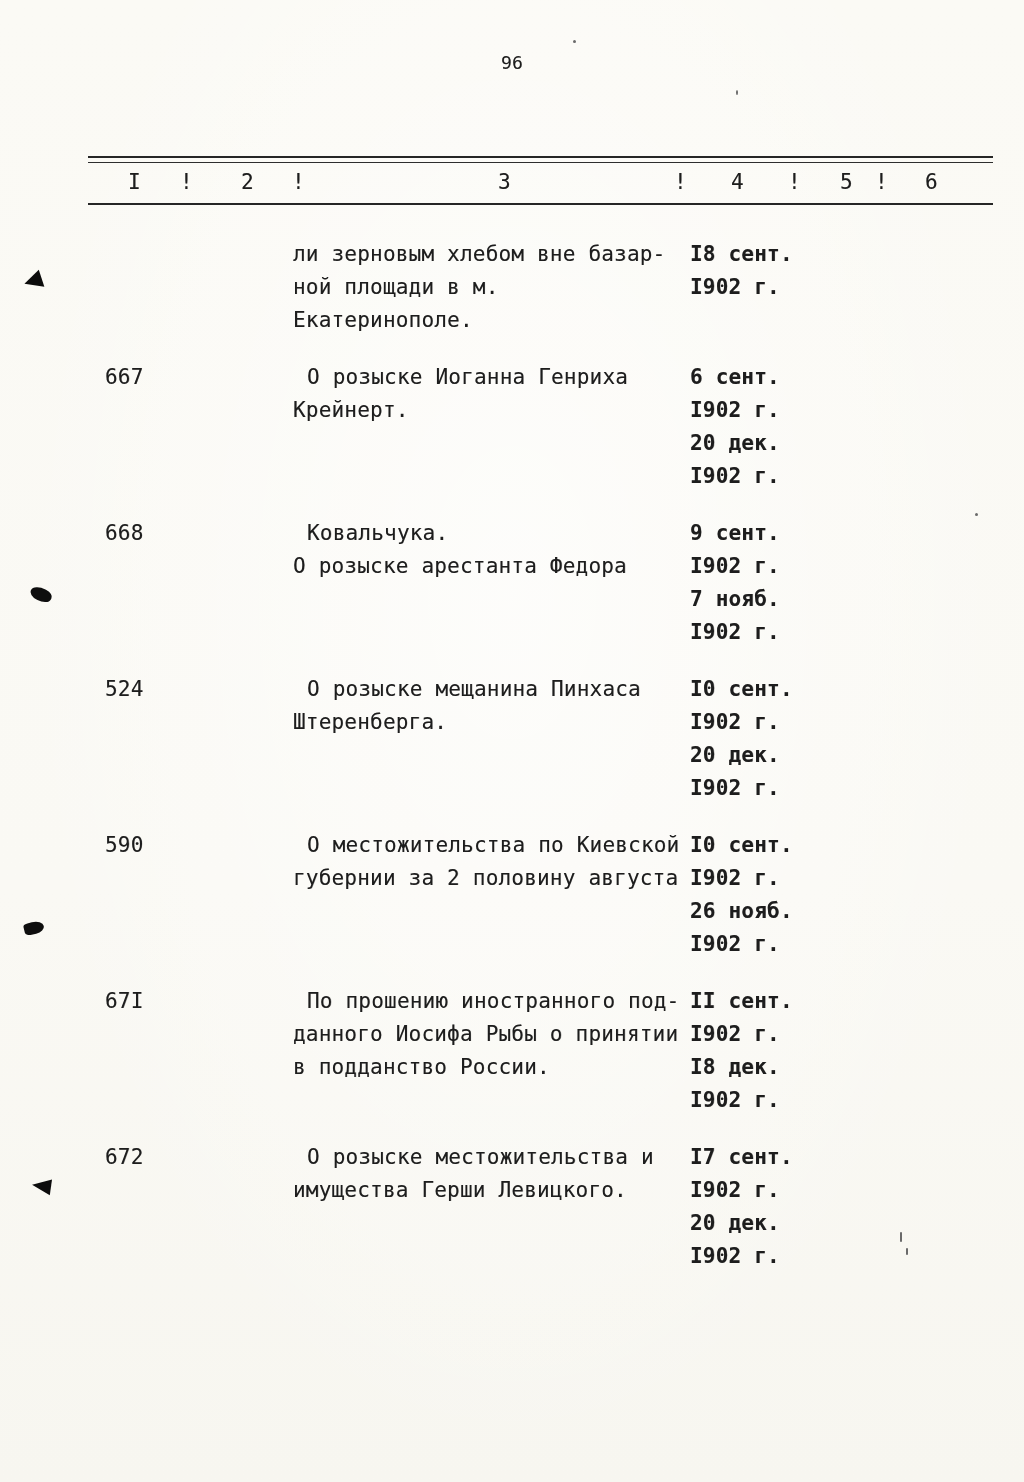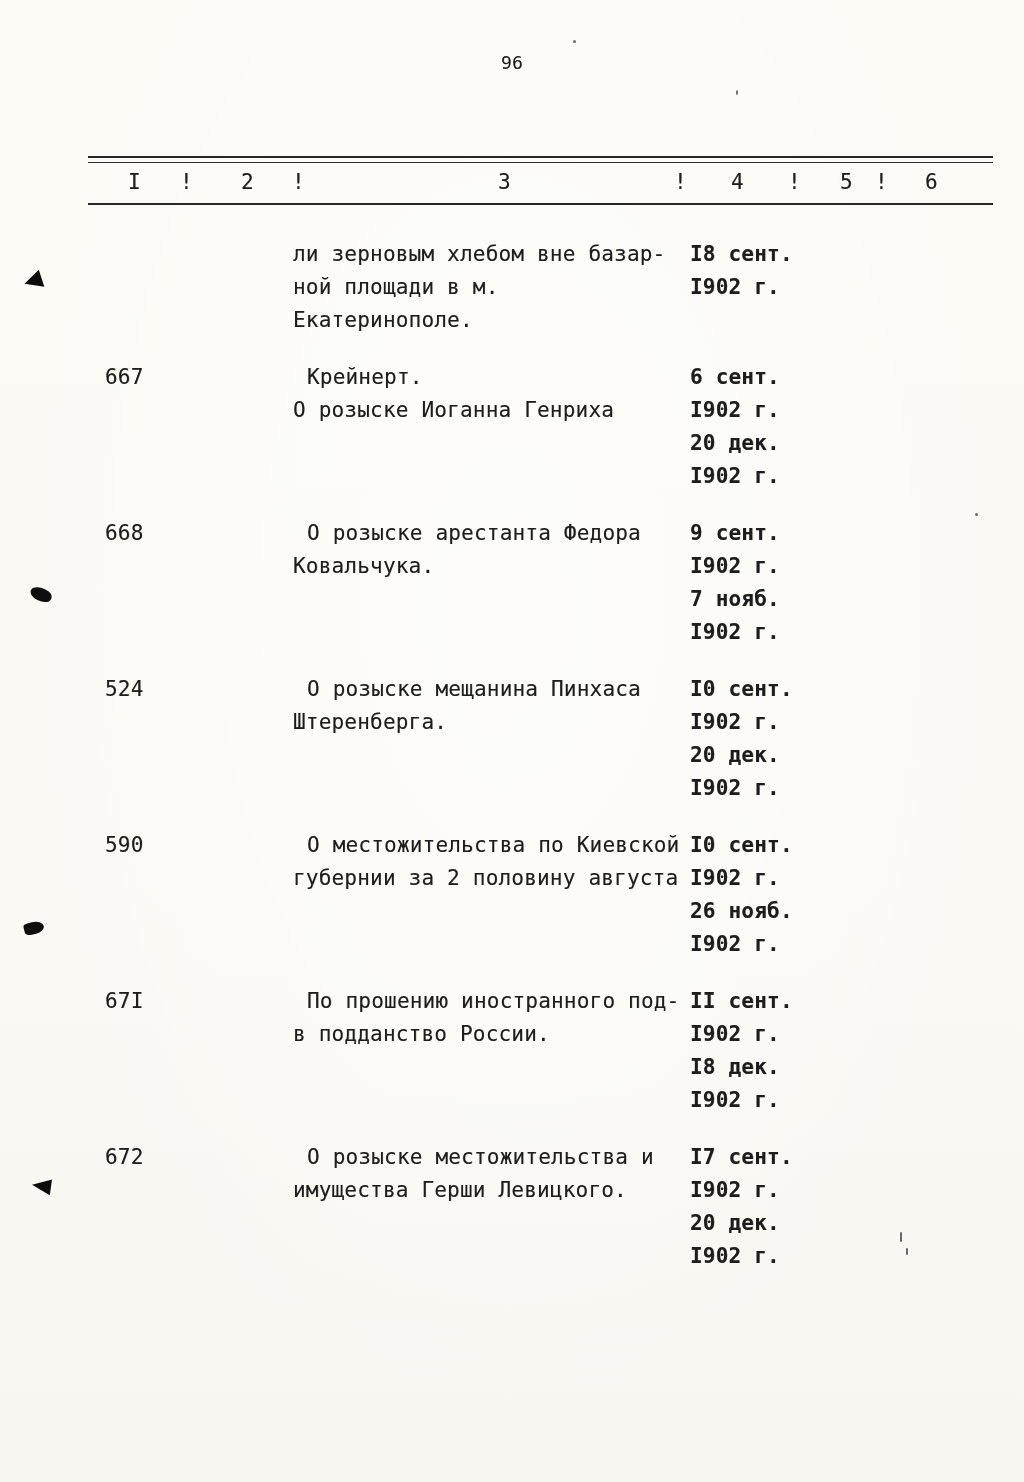--- a/index.html
+++ b/index.html
@@ -141,36 +141,36 @@
       </div>
       <div class="col-dates">
         <div class="dline">I8 сент.</div>
         <div class="dline">I902 г.</div>
       </div>
     </div>
 
     <div class="row indent">
       <div class="col-num">667</div>
       <div class="col-title">
+        <div class="tline">О розыске Иоганна Генриха</div>
         <div class="tline">Крейнерт.</div>
-        <div class="tline">О розыске Иоганна Генриха</div>
       </div>
       <div class="col-dates">
         <div class="dline">6 сент.</div>
         <div class="dline">I902 г.</div>
         <div class="dline">20 дек.</div>
         <div class="dline">I902 г.</div>
       </div>
     </div>
 
     <div class="row indent">
       <div class="col-num">668</div>
       <div class="col-title">
+        <div class="tline">Ковальчука.</div>
         <div class="tline">О розыске арестанта Федора</div>
-        <div class="tline">Ковальчука.</div>
       </div>
       <div class="col-dates">
         <div class="dline">9 сент.</div>
         <div class="dline">I902 г.</div>
         <div class="dline">7 нояб.</div>
         <div class="dline">I902 г.</div>
       </div>
     </div>
 
     <div class="row indent">
@@ -198,20 +198,21 @@
         <div class="dline">I902 г.</div>
         <div class="dline">26 нояб.</div>
         <div class="dline">I902 г.</div>
       </div>
     </div>
 
     <div class="row indent">
       <div class="col-num">67I</div>
       <div class="col-title">
         <div class="tline">По прошению иностранного под-</div>
+        <div class="tline">данного Иосифа Рыбы о принятии</div>
         <div class="tline">в подданство России.</div>
       </div>
       <div class="col-dates">
         <div class="dline">II сент.</div>
         <div class="dline">I902 г.</div>
         <div class="dline">I8 дек.</div>
         <div class="dline">I902 г.</div>
       </div>
     </div>
 

